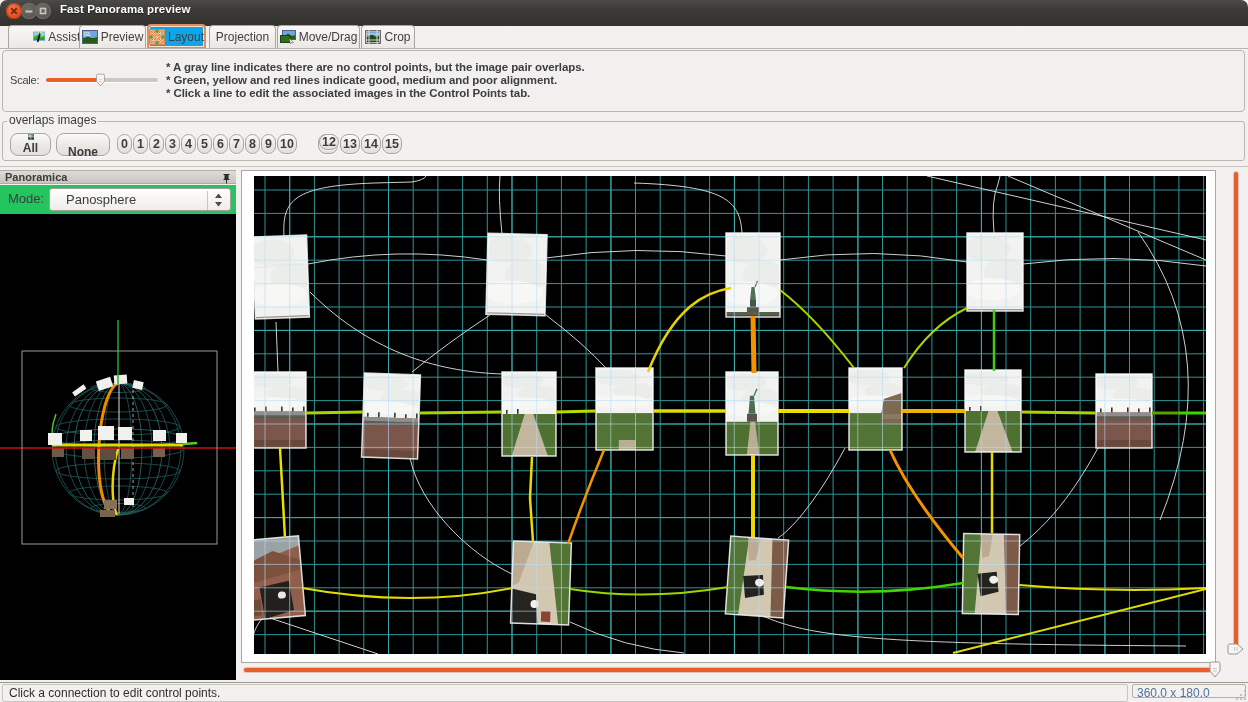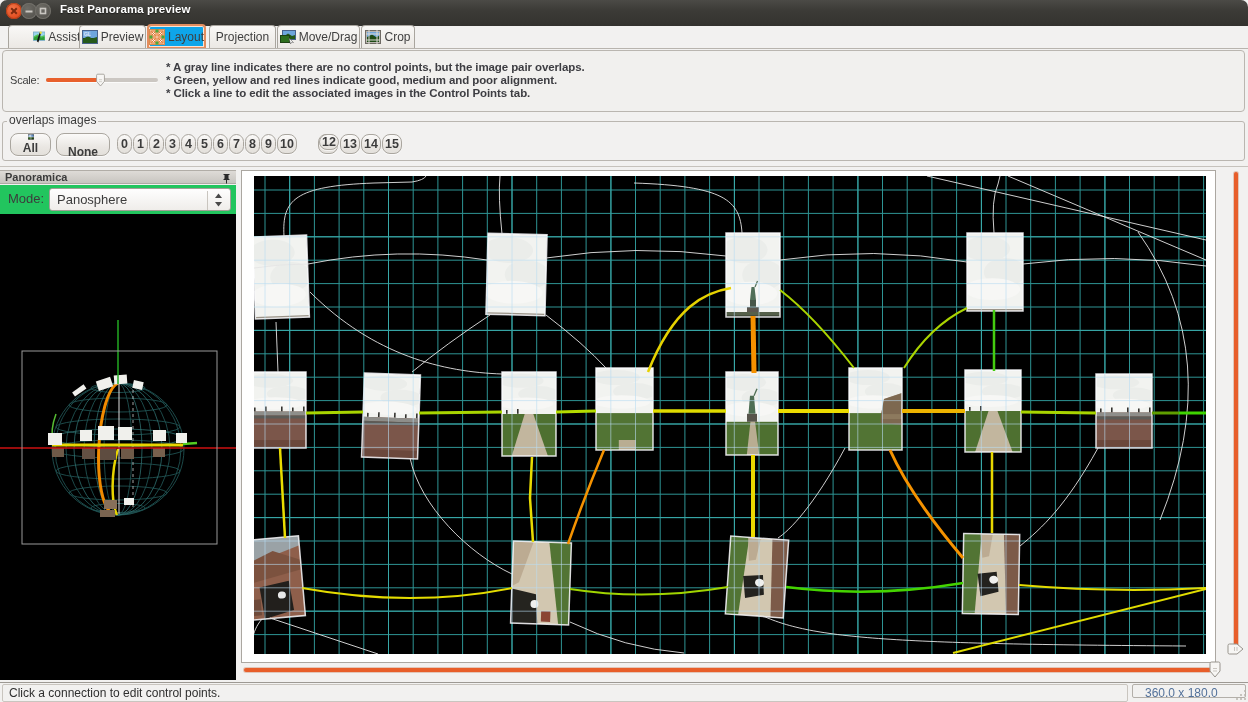--- a/index.html
+++ b/index.html
@@ -30,33 +30,33 @@
   background:linear-gradient(#fbfaf9,#eae7e3 60%,#e3e0db);
   font-size:12px; color:#3c3c3c; display:flex; align-items:center; justify-content:center;
   box-shadow:0 1px 0 rgba(255,255,255,0.6);flex-direction:column; }
 
 #lp { left:0; top:166px; width:236px; height:516px; }
 #lphead { position:absolute; left:0; top:4px; width:236px; height:14px;
   background:linear-gradient(#dedbd7,#c8c5c0); border-top:1px solid #b1ada7; border-bottom:1px solid #aeaaa4;
   font-size:11px; font-weight:bold; color:#3b3b3b; line-height:13px; padding-left:5px; }
 #moderow { position:absolute; left:0; top:19px; width:236px; height:29px; background:#22c55e; }
 #modesel { position:absolute; left:49px; top:3px; width:182px; height:23px; border:1px solid #a39f98; border-radius:3px;
-  background:linear-gradient(#fefefe,#efedea); font-size:13px; color:#3c3c3c; line-height:21px; padding-left:7px; }
+  background:linear-gradient(#fefefe,#efedea); font-size:13px; color:#3c3c3c; line-height:21px; padding-left:16px; }
 #lpblack { position:absolute; left:0; top:48px; width:236px; height:466px; background:#000; }
 
 #pvwrap { left:241px; top:170px; width:975px; height:493px; background:#fff; border:1px solid #aba7a1; }
 #canvas { position:absolute; left:254px; top:176px; width:952px; height:478px; background:#000; }
 
 .track { position:absolute; background:#e85e2a; border-radius:2px; box-shadow:0 0 0 1px rgba(180,70,20,0.25); }
 
 #status { left:0; top:682px; width:1248px; height:20px; background:#f2f1f0; border-top:1px solid #9d9993; }
 #stleft { position:absolute; left:2px; top:1px; width:1126px; height:18px; border:1px solid #c9c5bf; border-radius:2px;
   font-size:12px; color:#2f2f2f; line-height:16px; padding-left:6px; }
 #stright { position:absolute; left:1132px; top:1px; width:114px; height:14px; border:1px solid #b3afa9; border-radius:2px;
-  font-size:12px; color:#53719a; line-height:16px; padding-left:12px; }
+  font-size:12px; color:#53719a; line-height:16px; padding-left:4px; }
 #paneline { left:0; top:166px; width:1248px; height:1px; background:#c6c2bc; }
 </style>
 </head>
 <body>
 <div id="titlebar" class="abs">
   <div class="btn" style="left:6px;background:radial-gradient(circle at 40% 35%,#f4764a,#df4b1e 70%,#c03e14);box-shadow:inset 0 0 0 1px #b5401a;"></div>
   <div class="btn" style="left:21px;background:radial-gradient(circle at 40% 35%,#6e6c66,#56544f 75%);box-shadow:inset 0 0 0 1px #716f69;"></div>
   <div class="btn" style="left:35px;background:radial-gradient(circle at 40% 35%,#6e6c66,#56544f 75%);box-shadow:inset 0 0 0 1px #716f69;"></div>
   <svg class="abs" style="left:0;top:0" width="70" height="22" viewBox="0 0 70 22">
     <path d="M11.2 8.2 L16.8 13.8 M16.8 8.2 L11.2 13.8" stroke="#7e2a0e" stroke-width="2"></path>

